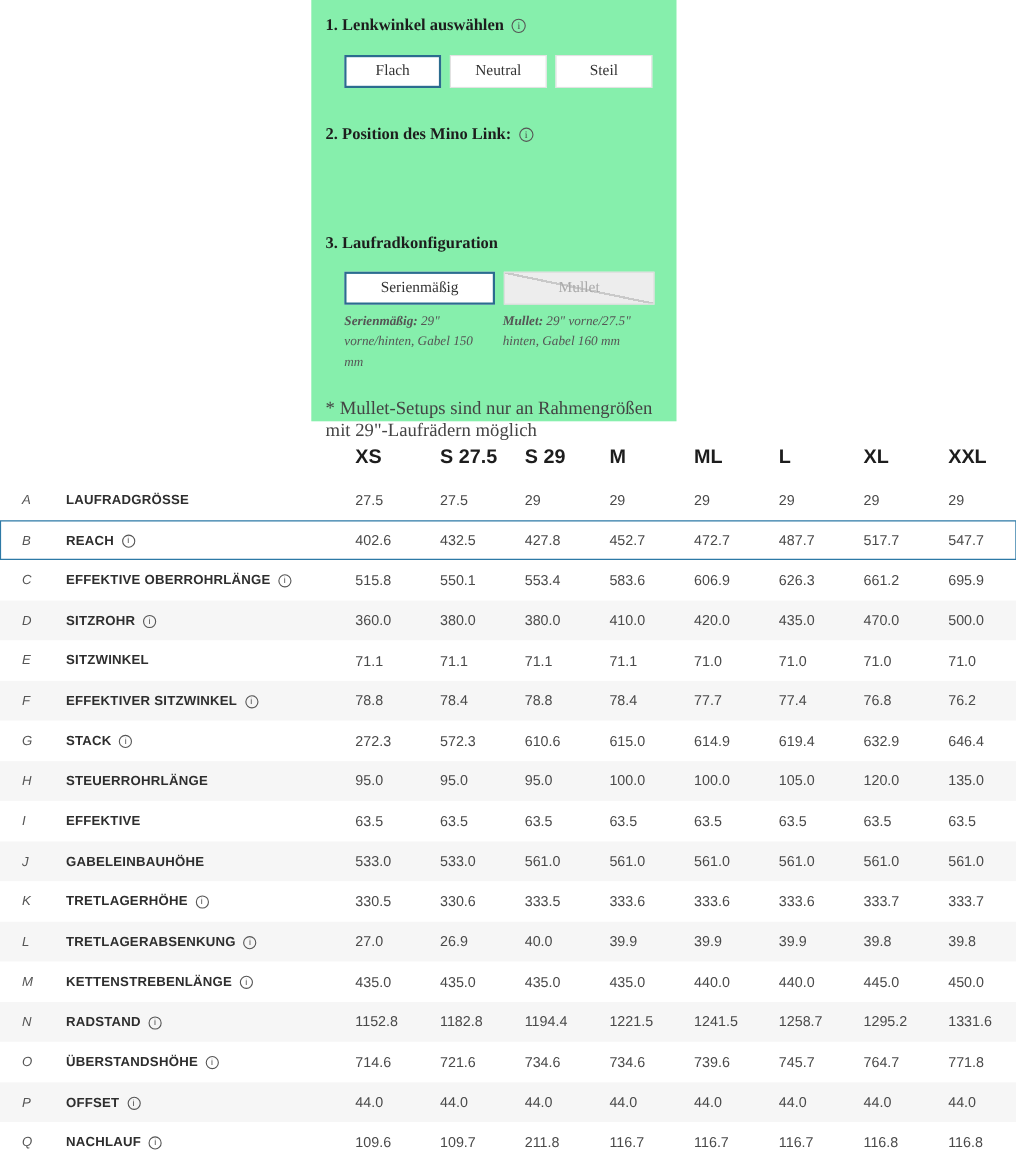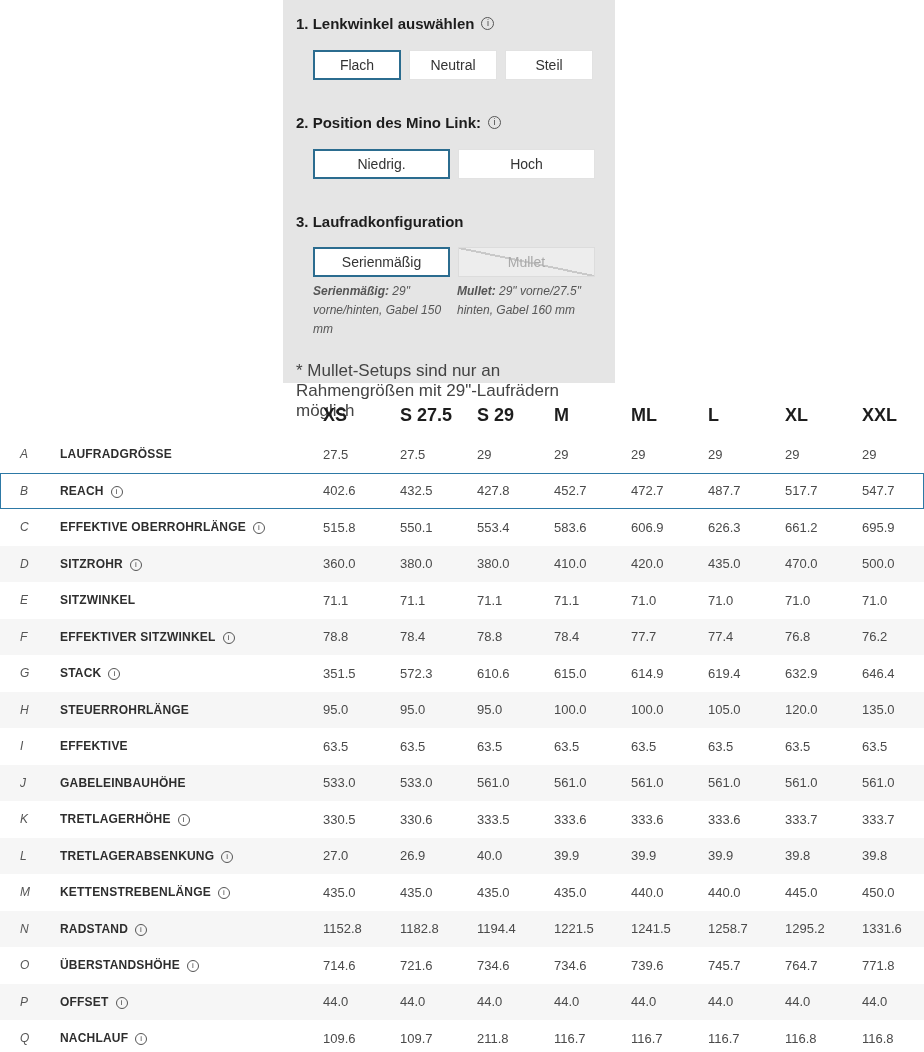--- a/index.html
+++ b/index.html
@@ -1,20 +1,20 @@
 <!DOCTYPE html>
 <html><head>
 <meta charset="utf-8">
 <style>
   * { margin:0; padding:0; box-sizing:border-box; }
   html,body { width:924px; height:1052px; background:#fff; overflow:hidden;
               font-family:"Liberation Sans", sans-serif; position:relative; }
 
   
-  .config-panel { position:absolute; left:283px; top:0; width:332px; height:383px; background:#e5e5e5; }
+  .config-panel { position:absolute; left:283px; top:0; width:332px; height:383px; background:#86efac;font-family:Liberation Serif, serif; }
   .step-title { position:absolute; left:13px; display:flex; align-items:center; gap:7px;
                 font-size:15px; font-weight:700; color:#1d1d1d; }
   .s1{top:15px}.s2{top:114px}.s3{top:213px}
   .btn-row { position:absolute; left:30px; display:flex; gap:8px; }
   .r1{top:50px}.r2{top:149px}.r3{top:247px}
   .btn { height:30px; background:#fff; border:1px solid #e2e2e2; display:flex; align-items:center;
          justify-content:center; font-size:14px; color:#333; cursor:pointer; }
   .w88{width:88px}.w137{width:137px}
   .btn.selected { border:2px solid #2b6c8f; }
   .btn.disabled { background-color:#ededed; border:1px solid #dcdcdc; color:#aaa;
@@ -57,24 +57,20 @@
   <div class="btn-row r1">
     <div class="btn w88 selected">Flach</div>
     <div class="btn w88">Neutral</div>
     <div class="btn w88">Steil</div>
   </div>
 
   <div class="step-title s2">
     <span>2. Position des Mino Link:</span>
     <span class="info">i</span>
   </div>
-  <div class="btn-row r2">
-    <div class="btn w137 selected">Niedrig.</div>
-    <div class="btn w137">Hoch</div>
-  </div>
 
   <div class="step-title s3">
     <span>3. Laufradkonfiguration</span>
   </div>
   <div class="btn-row r3">
     <div class="btn w137 selected">Serienmäßig</div>
     <div class="btn w137 disabled">Mullet</div>
   </div>
 
   <div class="descs">
@@ -186,21 +182,21 @@
         <div class="cell-val">77.4</div>
         <div class="cell-val">76.8</div>
         <div class="cell-val">76.2</div>
       </div>
       <div class="trow">
         <div class="cell-letter">G</div>
         <div class="cell-label">
           <span>STACK</span>
           <span class="info sm">i</span>
         </div>
-        <div class="cell-val">351.5</div>
+        <div class="cell-val">272.3</div>
         <div class="cell-val">572.3</div>
         <div class="cell-val">610.6</div>
         <div class="cell-val">615.0</div>
         <div class="cell-val">614.9</div>
         <div class="cell-val">619.4</div>
         <div class="cell-val">632.9</div>
         <div class="cell-val">646.4</div>
       </div>
       <div class="trow alt">
         <div class="cell-letter">H</div>

